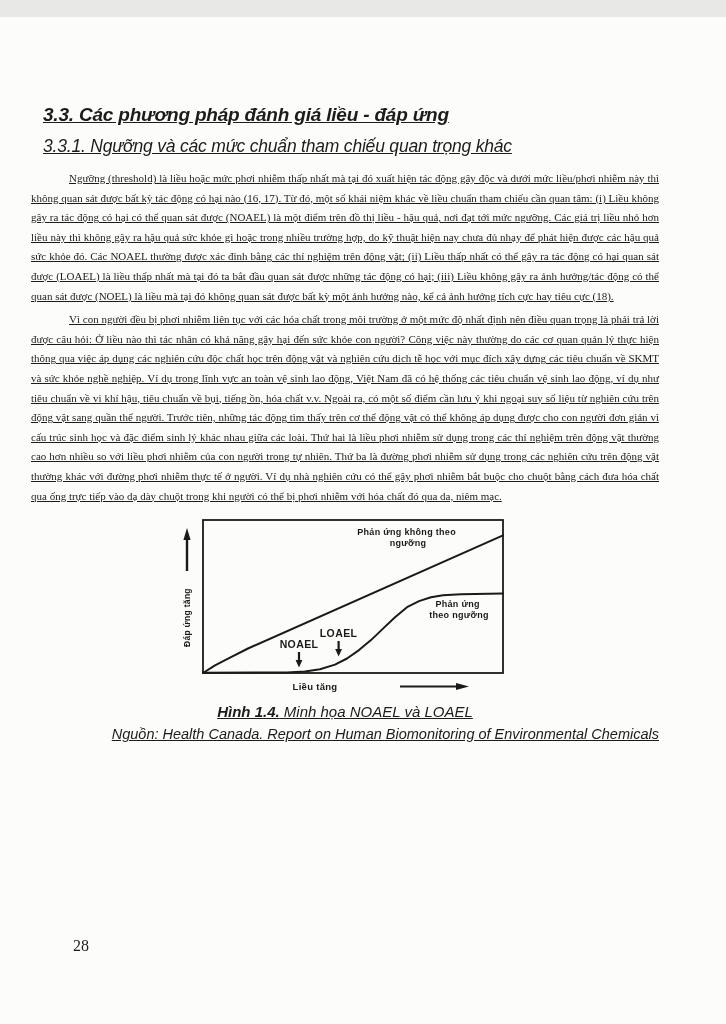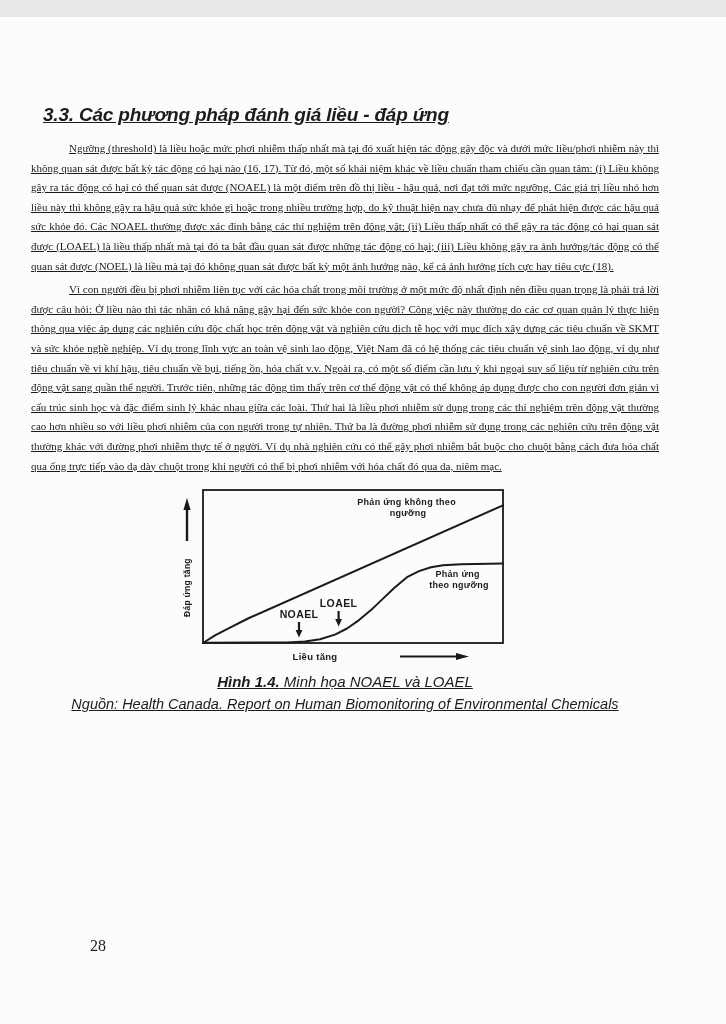--- a/index.html
+++ b/index.html
@@ -52,35 +52,36 @@
     font-size:15px;line-height:20px;
     margin-top:4px;
     text-align:center;
   }
   .caption .cap-label{font-weight:bold;}
   .source{
     font-family:"Liberation Sans",sans-serif;
     font-style:italic;
     font-size:14.5px;line-height:19px;
     margin-top:3px;
-    text-align:center;
+    text-align:right;
   }
   .page-number{
     position:absolute;
-    left:90px;top:920px;
+    left:73px;top:920px;
     font-family:"Liberation Serif",serif;
     font-size:16px;
   }
 </style>
 </head>
 <body>
 
 <div class="page">
 
   <h2 class="h-section">3.3. Các phương pháp đánh giá liều - đáp ứng</h2>
+  <h3 class="h-subsection">3.3.1. Ngưỡng và các mức chuẩn tham chiếu quan trọng khác</h3>
 
   <div class="bodytext">
     <p>Ngưỡng (threshold) là liều hoặc mức phơi nhiễm thấp nhất mà tại đó xuất hiện tác động gây độc và dưới mức liều/phơi nhiễm này thì không quan sát được bất kỳ tác động có hại nào (16, 17). Từ đó, một số khái niệm khác về liều chuẩn tham chiếu cần quan tâm: (i) Liều không gây ra tác động có hại có thể quan sát được (NOAEL) là một điểm trên đồ thị liều - hậu quả, nơi đạt tới mức ngưỡng. Các giá trị liều nhỏ hơn liều này thì không gây ra hậu quả sức khỏe gì hoặc trong nhiều trường hợp, do kỹ thuật hiện nay chưa đủ nhạy để phát hiện được các hậu quả sức khỏe đó. Các NOAEL thường được xác định bằng các thí nghiệm trên động vật; (ii) Liều thấp nhất có thể gây ra tác động có hại quan sát được (LOAEL) là liều thấp nhất mà tại đó ta bắt đầu quan sát được những tác động có hại; (iii) Liều không gây ra ảnh hưởng/tác động có thể quan sát được (NOEL) là liều mà tại đó không quan sát được bất kỳ một ảnh hưởng nào, kể cả ảnh hưởng tích cực hay tiêu cực (18).</p>
     <p>Vì con người đều bị phơi nhiễm liên tục với các hóa chất trong môi trường ở một mức độ nhất định nên điều quan trọng là phải trả lời được câu hỏi: Ở liều nào thì tác nhân có khả năng gây hại đến sức khỏe con người? Công việc này thường do các cơ quan quản lý thực hiện thông qua việc áp dụng các nghiên cứu độc chất học trên động vật và nghiên cứu dịch tễ học với mục đích xây dựng các tiêu chuẩn về SKMT và sức khỏe nghề nghiệp. Ví dụ trong lĩnh vực an toàn vệ sinh lao động, Việt Nam đã có hệ thống các tiêu chuẩn vệ sinh lao động, ví dụ như tiêu chuẩn về vi khí hậu, tiêu chuẩn về bụi, tiếng ồn, hóa chất v.v. Ngoài ra, có một số điểm cần lưu ý khi ngoại suy số liệu từ nghiên cứu trên động vật sang quần thể người. Trước tiên, những tác động tìm thấy trên cơ thể động vật có thể không áp dụng được cho con người đơn giản vì cấu trúc sinh học và đặc điểm sinh lý khác nhau giữa các loài. Thứ hai là liều phơi nhiễm sử dụng trong các thí nghiệm trên động vật thường cao hơn nhiều so với liều phơi nhiễm của con người trong tự nhiên. Thứ ba là đường phơi nhiễm sử dụng trong các nghiên cứu trên động vật thường khác với đường phơi nhiễm thực tế ở người. Ví dụ nhà nghiên cứu có thể gây phơi nhiễm bắt buộc cho chuột bằng cách đưa hóa chất qua ống trực tiếp vào dạ dày chuột trong khi người có thể bị phơi nhiễm với hóa chất đó qua da, niêm mạc.</p>
   </div>
 
   <figure class="figure" style="margin:8px 0 0 0;">
     <svg width="356" height="184" viewBox="0 0 356 184" aria-hidden="true">
 
       <rect x="36" y="6" width="300" height="153" fill="none" stroke="#1a1a1a" stroke-width="1.8"></rect>

